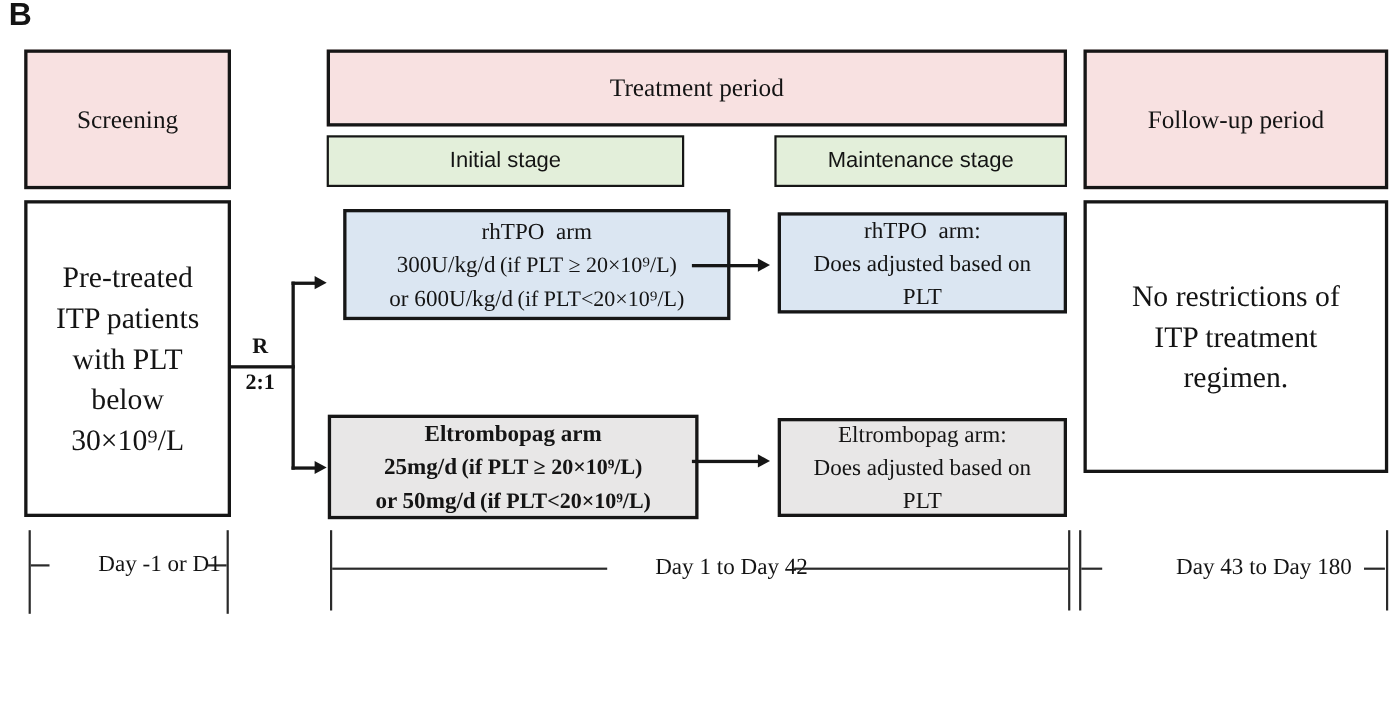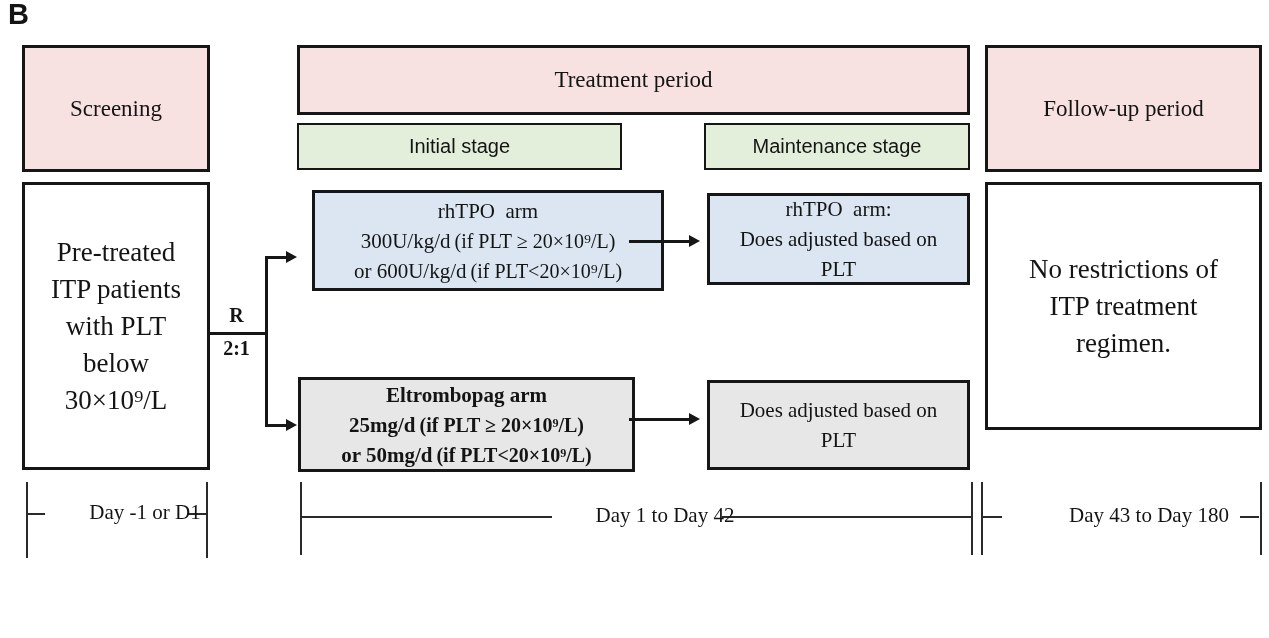--- a/index.html
+++ b/index.html
@@ -76,20 +76,21 @@
     <div class="line">PLT</div>
   </div>
 
   <div class="box gray" style="left:298px;top:377px;width:337px;height:95px;font-weight:bold;">
     <div class="line">Eltrombopag arm</div>
     <div class="line"><span>25mg/d</span><span class="small">(if PLT ≥ 20×10⁹/L)</span></div>
     <div class="line"><span>or 50mg/d</span><span class="small">(if PLT&lt;20×10⁹/L)</span></div>
   </div>
 
   <div class="box gray" style="left:707px;top:380px;width:263px;height:90px;">
+    <div class="line">Eltrombopag arm:</div>
     <div class="line">Does adjusted based on</div>
     <div class="line">PLT</div>
   </div>
 
   <div class="box pink hdr" style="left:985px;top:45px;width:277px;height:127px;">
     <div>Follow-up period</div>
   </div>
 
   <div class="box white" style="left:985px;top:182px;width:277px;height:248px;">
     <div class="bigline">No restrictions of</div>

